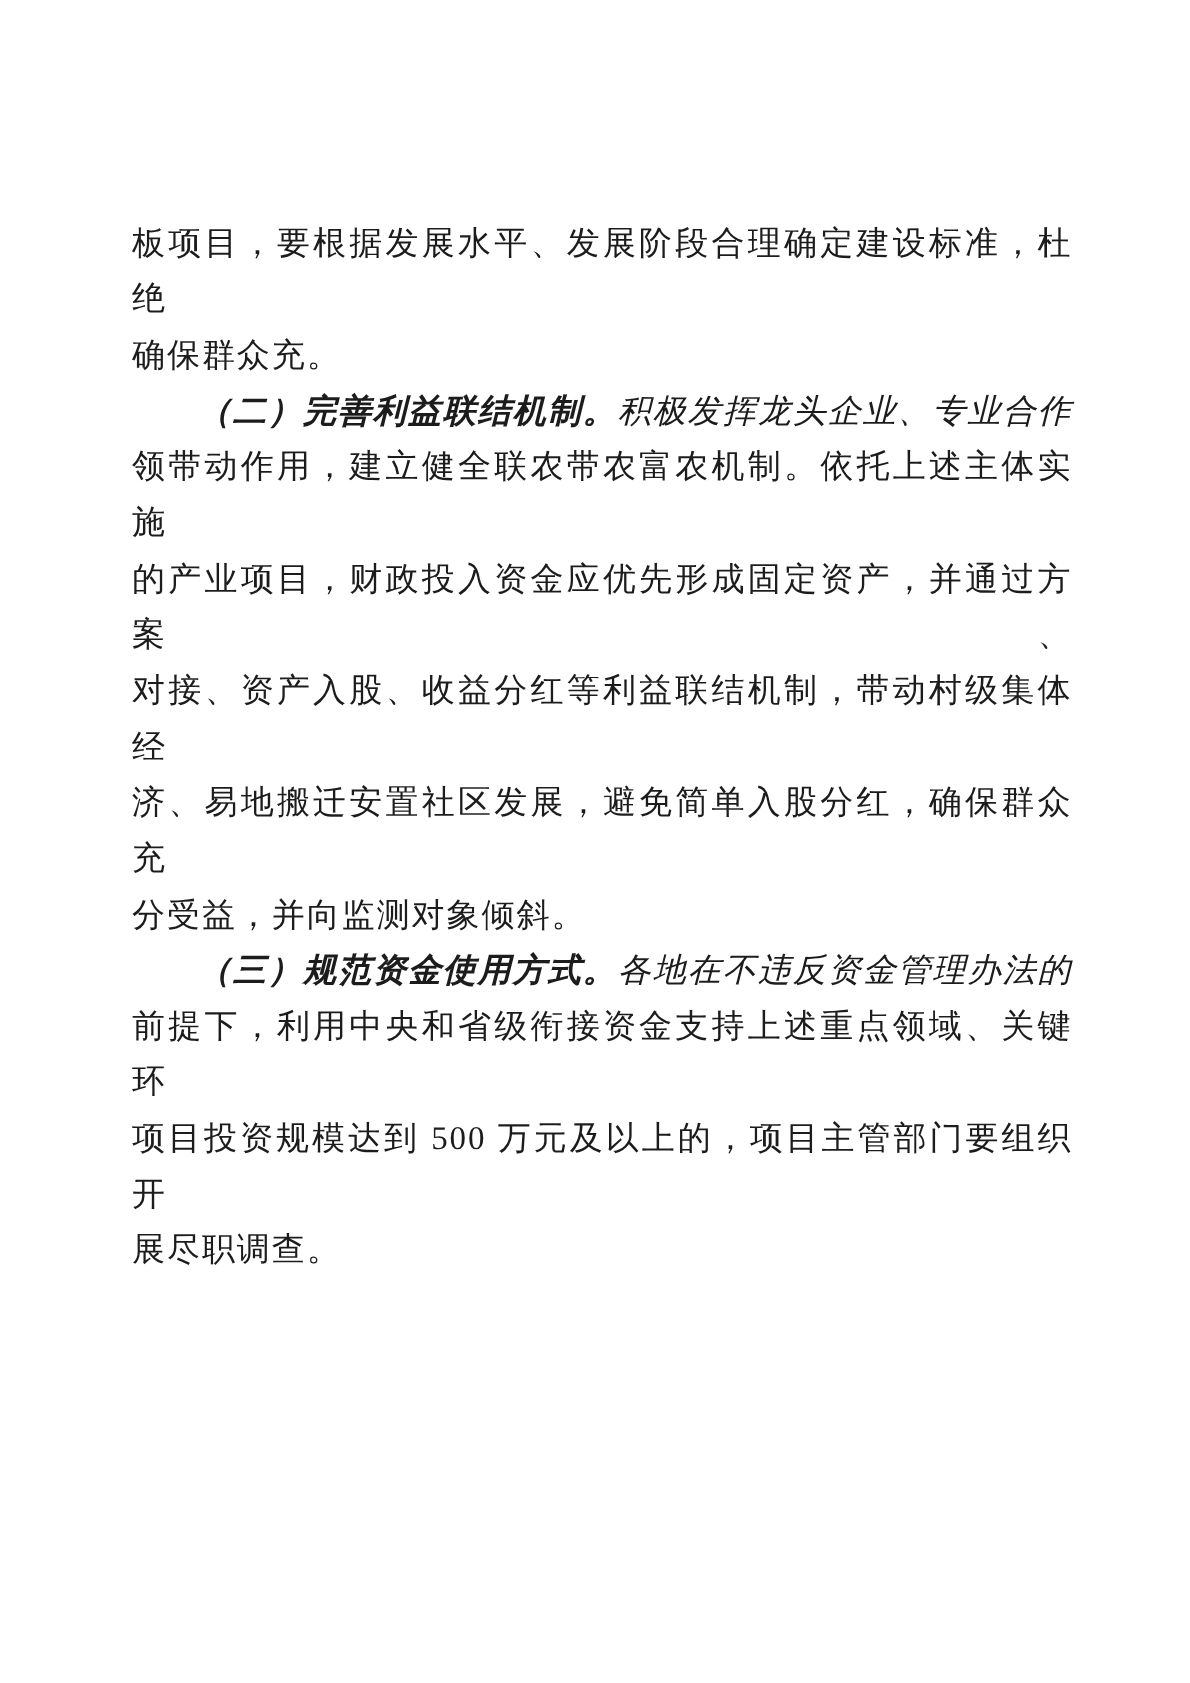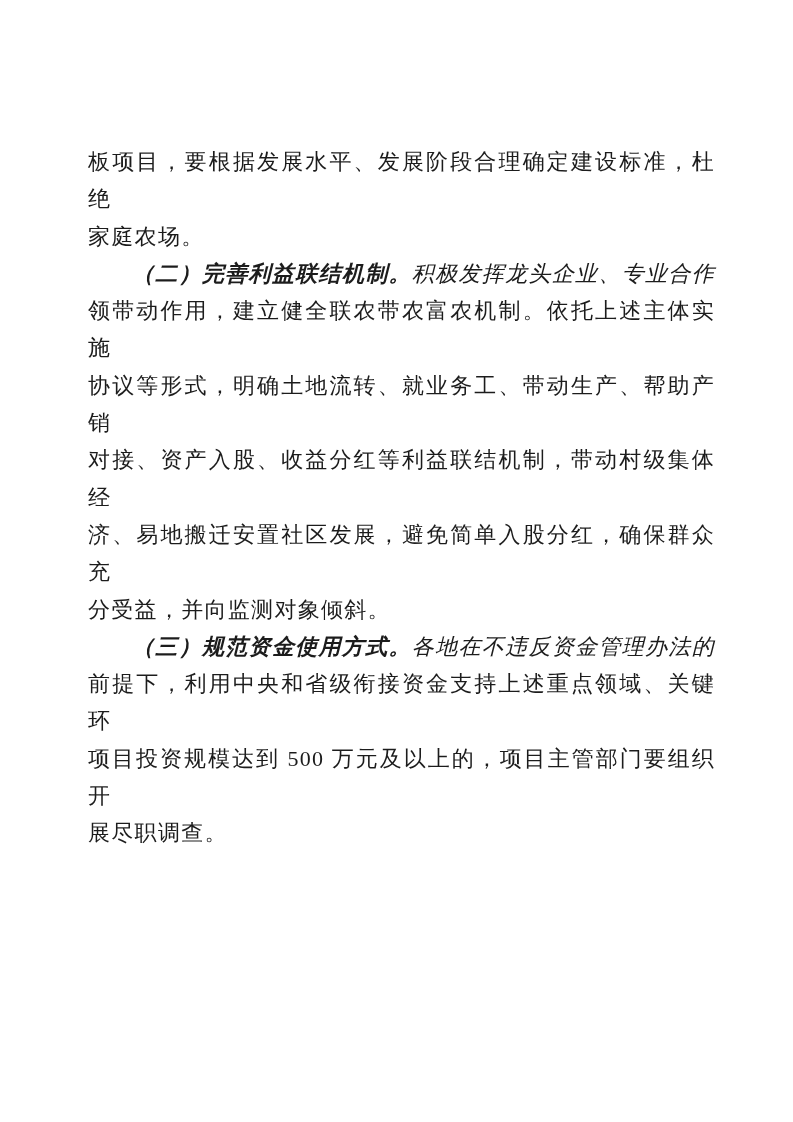--- a/index.html
+++ b/index.html
@@ -41,25 +41,25 @@
     font-weight: bold;
   }
 </style>
 </head>
 <body>
 
 <div class="page">
   <div class="content">
 
     <div class="line j"><span>板项目，要根据发展水平、发展阶段合理确定建设标准，杜绝</span></div>
-    <div class="line"><span>家庭农场。</span></div>
+    <div class="line"><span>确保群众充。</span></div>
 
     <div class="line j ind"><span class="lead">（二）完善利益联结机制。</span><span>积极发挥龙头企业、专业合作</span></div>
     <div class="line j"><span>领带动作用，建立健全联农带农富农机制。依托上述主体实施</span></div>
-    <div class="line j"><span>协议等形式，明确土地流转、就业务工、带动生产、帮助产销</span></div>
+    <div class="line j"><span>的产业项目，财政投入资金应优先形成固定资产，并通过方案、</span></div>
     <div class="line j"><span>对接、资产入股、收益分红等利益联结机制，带动村级集体经</span></div>
     <div class="line j"><span>济、易地搬迁安置社区发展，避免简单入股分红，确保群众充</span></div>
     <div class="line"><span>分受益，并向监测对象倾斜。</span></div>
 
     <div class="line j ind"><span class="lead">（三）规范资金使用方式。</span><span>各地在不违反资金管理办法的</span></div>
     <div class="line j"><span>前提下，利用中央和省级衔接资金支持上述重点领域、关键环</span></div>
     <div class="line j"><span>项目投资规模达到 500 万元及以上的，项目主管部门要组织开</span></div>
     <div class="line"><span>展尽职调查。</span></div>
 
   </div>

